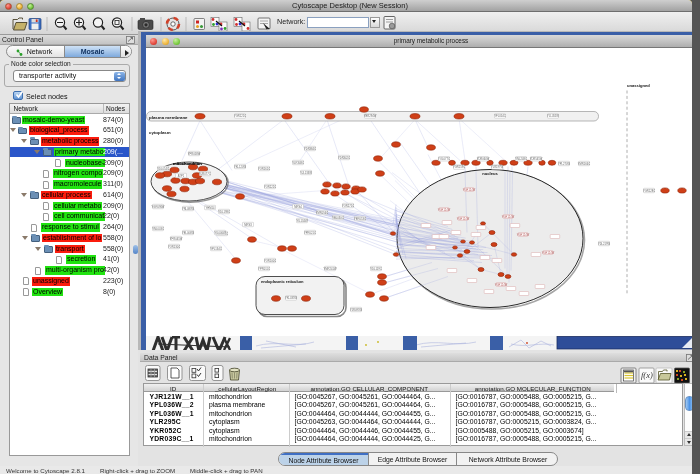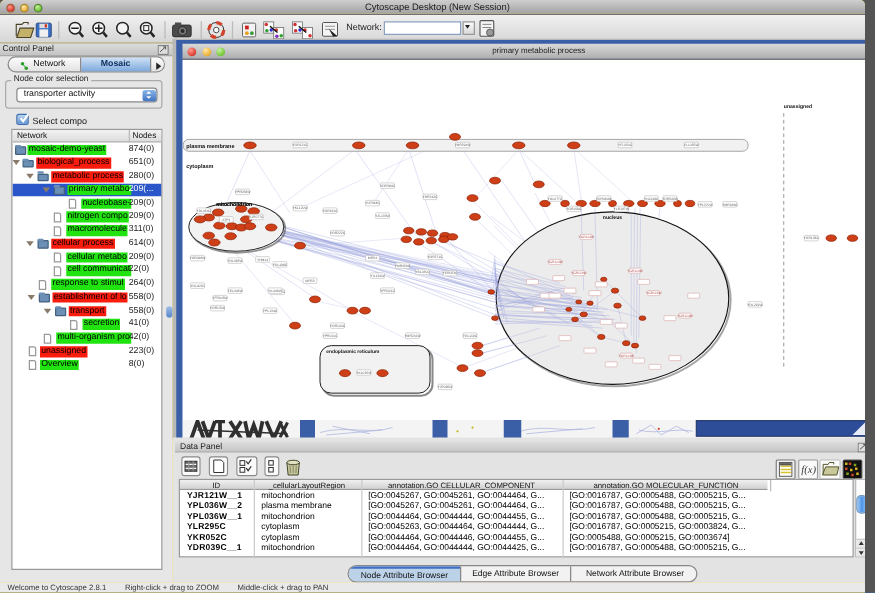--- a/index.html
+++ b/index.html
@@ -124,21 +124,21 @@
     <span class="abs" style="left:5px;top:1px;font-size:7px;color:#111;">transporter activity</span>
     <span class="abs" style="left:100px;top:0.5px;width:11px;height:9.5px;background:linear-gradient(#8db6e8,#3f74c0);border-radius:2px;"></span>
     <span class="abs" style="left:103.4px;top:2px;width:0;height:0;border-left:2.2px solid transparent;border-right:2.2px solid transparent;border-bottom:2.8px solid #fff;"></span>
     <span class="abs" style="left:103.4px;top:5.7px;width:0;height:0;border-left:2.2px solid transparent;border-right:2.2px solid transparent;border-top:2.8px solid #fff;"></span>
   </div>
 
   <div class="abs" style="left:13px;top:55.5px;width:9.5px;height:9.5px;background:linear-gradient(#bcd6f2,#5f93d4);border:1px solid #3c6eae;border-radius:2px;"></div>
   <svg class="abs" style="left:13.5px;top:53.5px;" width="11" height="11">
         <path d="M2.5 5.5 L4.5 8 L8.5 2.5" stroke="#fff" stroke-width="1.6" fill="none"></path>
       </svg>
-  <span class="abs" style="left:26px;top:56.5px;font-size:7.2px;color:#111;">Select compo</span>
+  <span class="abs" style="left:26px;top:56.5px;font-size:7.2px;color:#111;">Select nodes</span>
 
   <div class="abs" style="left:9px;top:68px;width:121px;height:353px;background:#fff;border:1px solid #999;overflow:hidden;">
     <div class="abs" style="left:0;top:0;width:121px;height:9.5px;background:linear-gradient(#f2f2f2,#ddd);border-bottom:1px solid #aaa;">
       <span class="abs" style="left:3.5px;top:1px;font-size:6.6px;color:#111;">Network</span>
       <span class="abs" style="left:96px;top:1px;font-size:6.6px;color:#111;">Nodes</span>
       <span class="abs" style="left:93px;top:0;width:1px;height:9.5px;background:#bbb;"></span>
     </div>
     <div class="abs" style="left:0;top:-103.1px;width:121px;height:460px;">
       <div style="position:absolute;left:0;top:113.6px;width:100%;height:10.75px;">
             <span style="position:absolute;left:2px;top:2.6px;width:9px;height:6.5px;background:#6b8fb5;border:0.5px solid #44607e;border-radius:1px;"></span>

